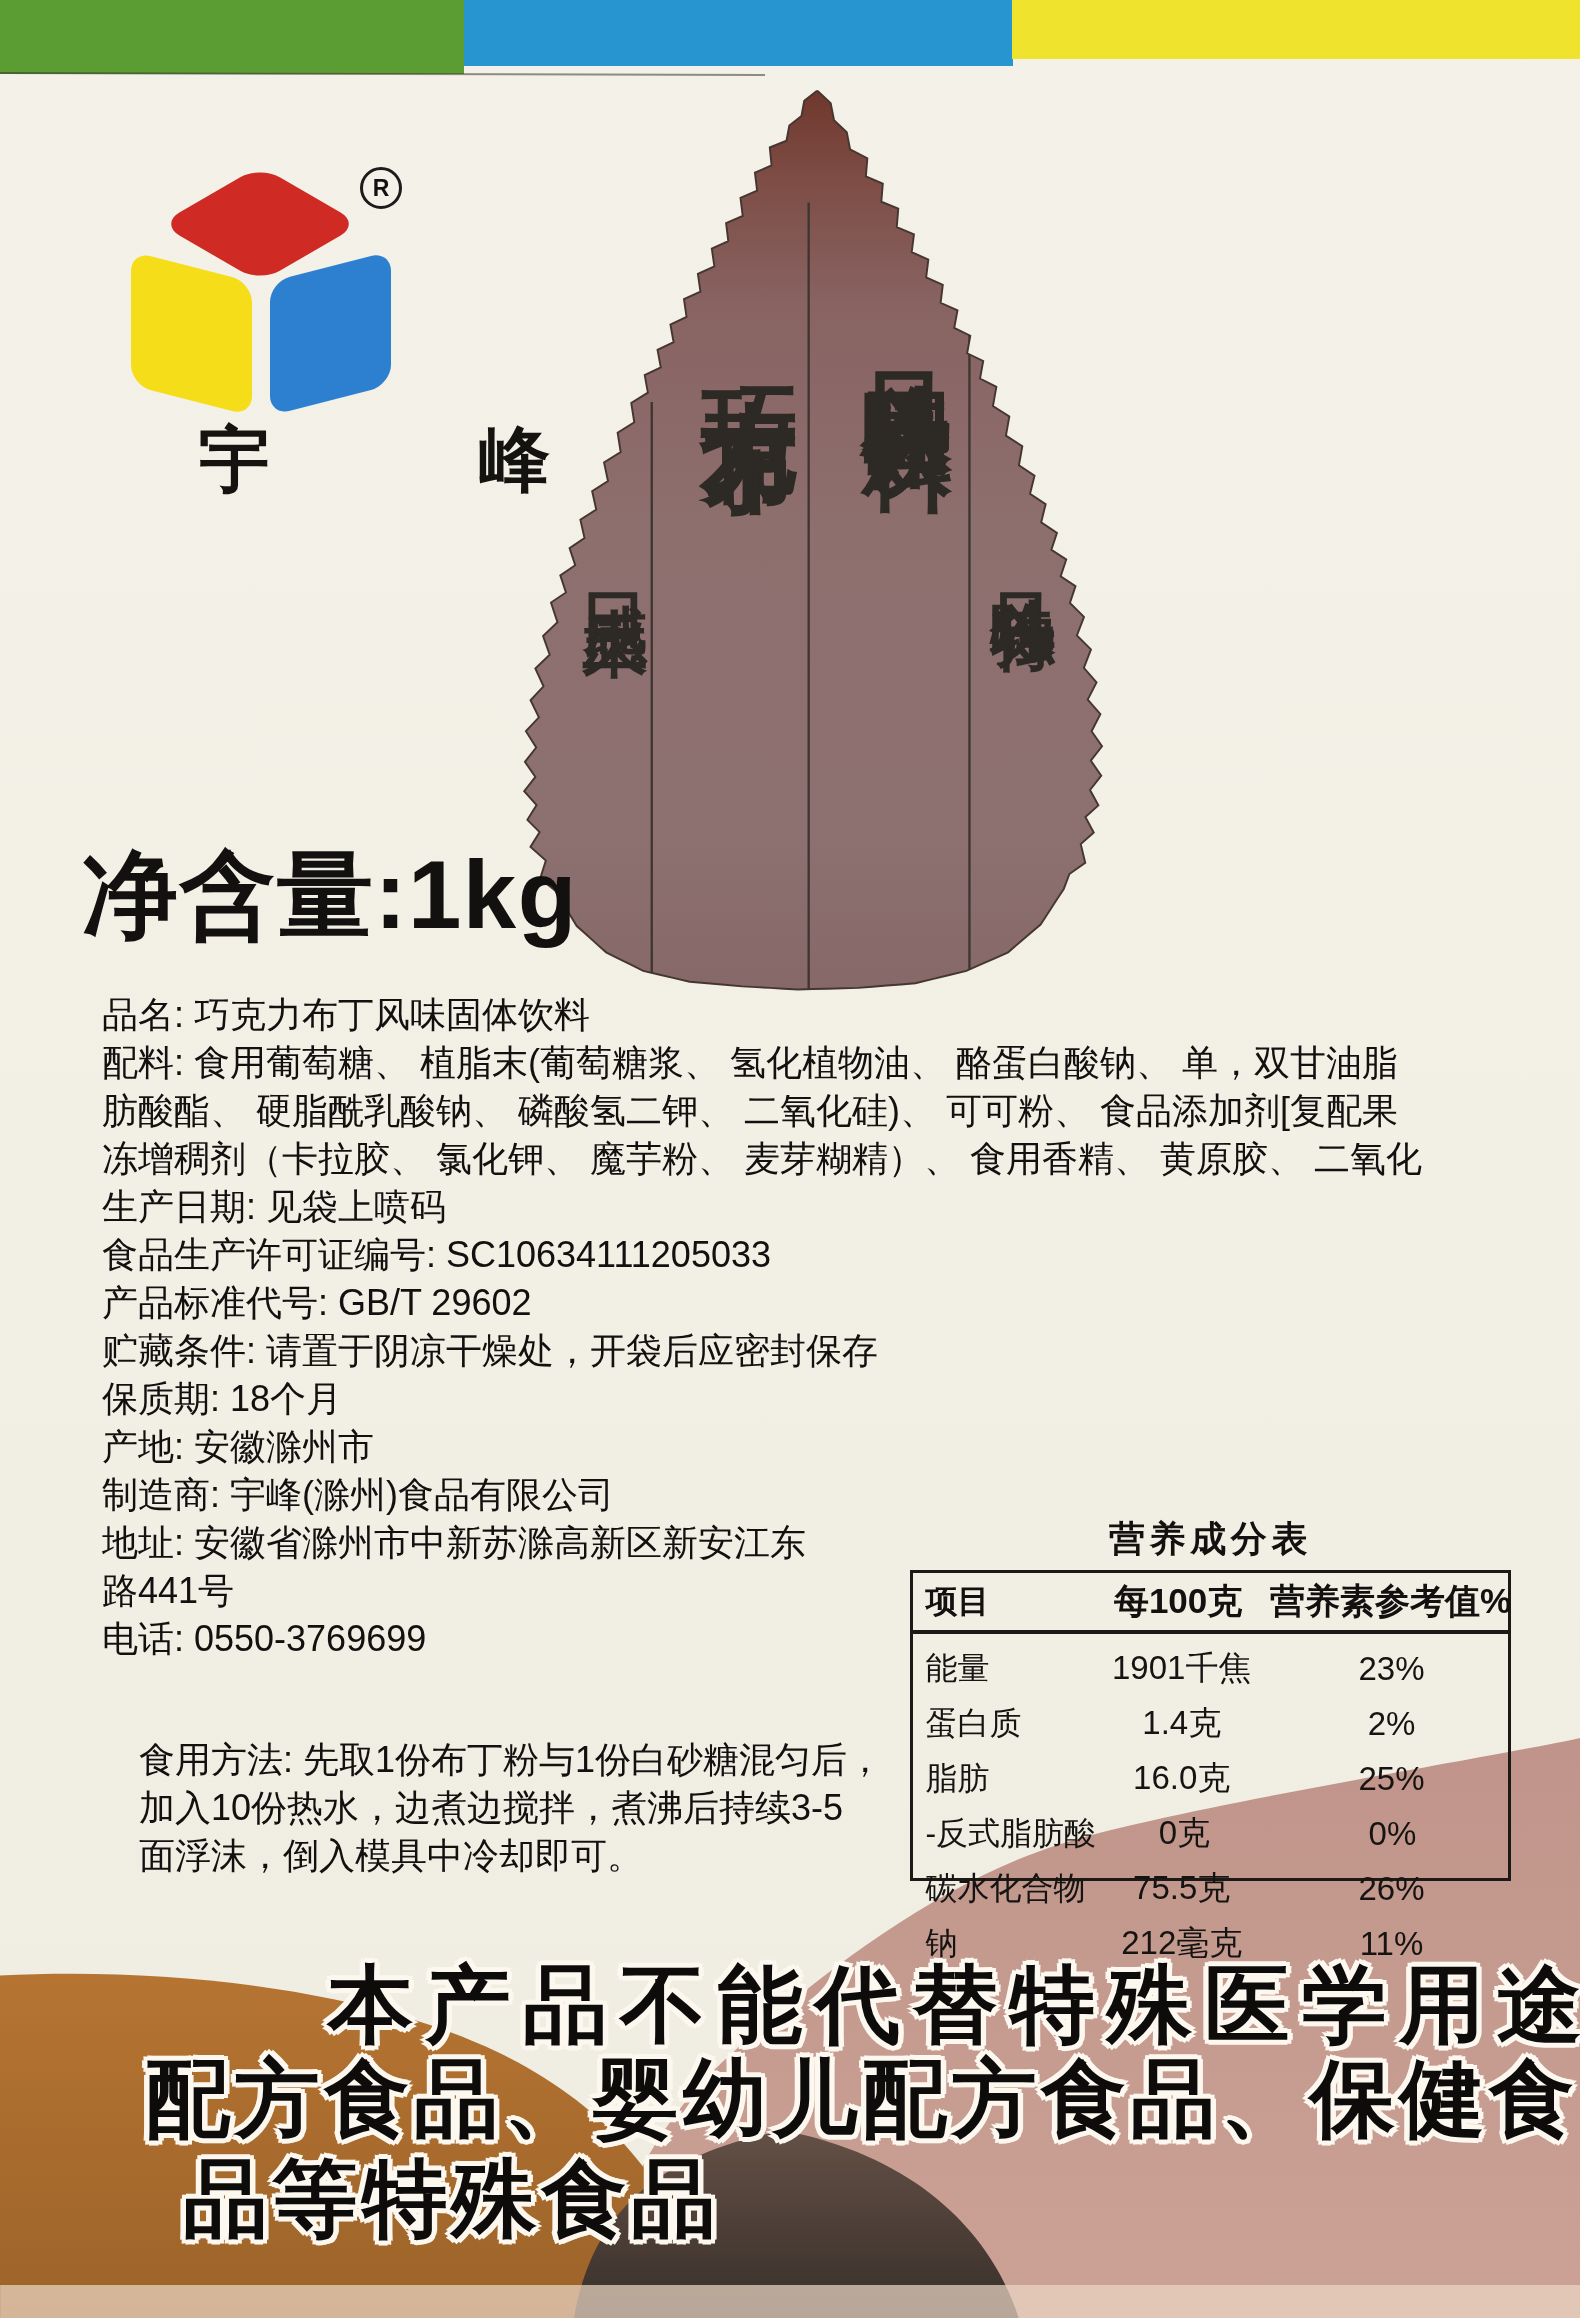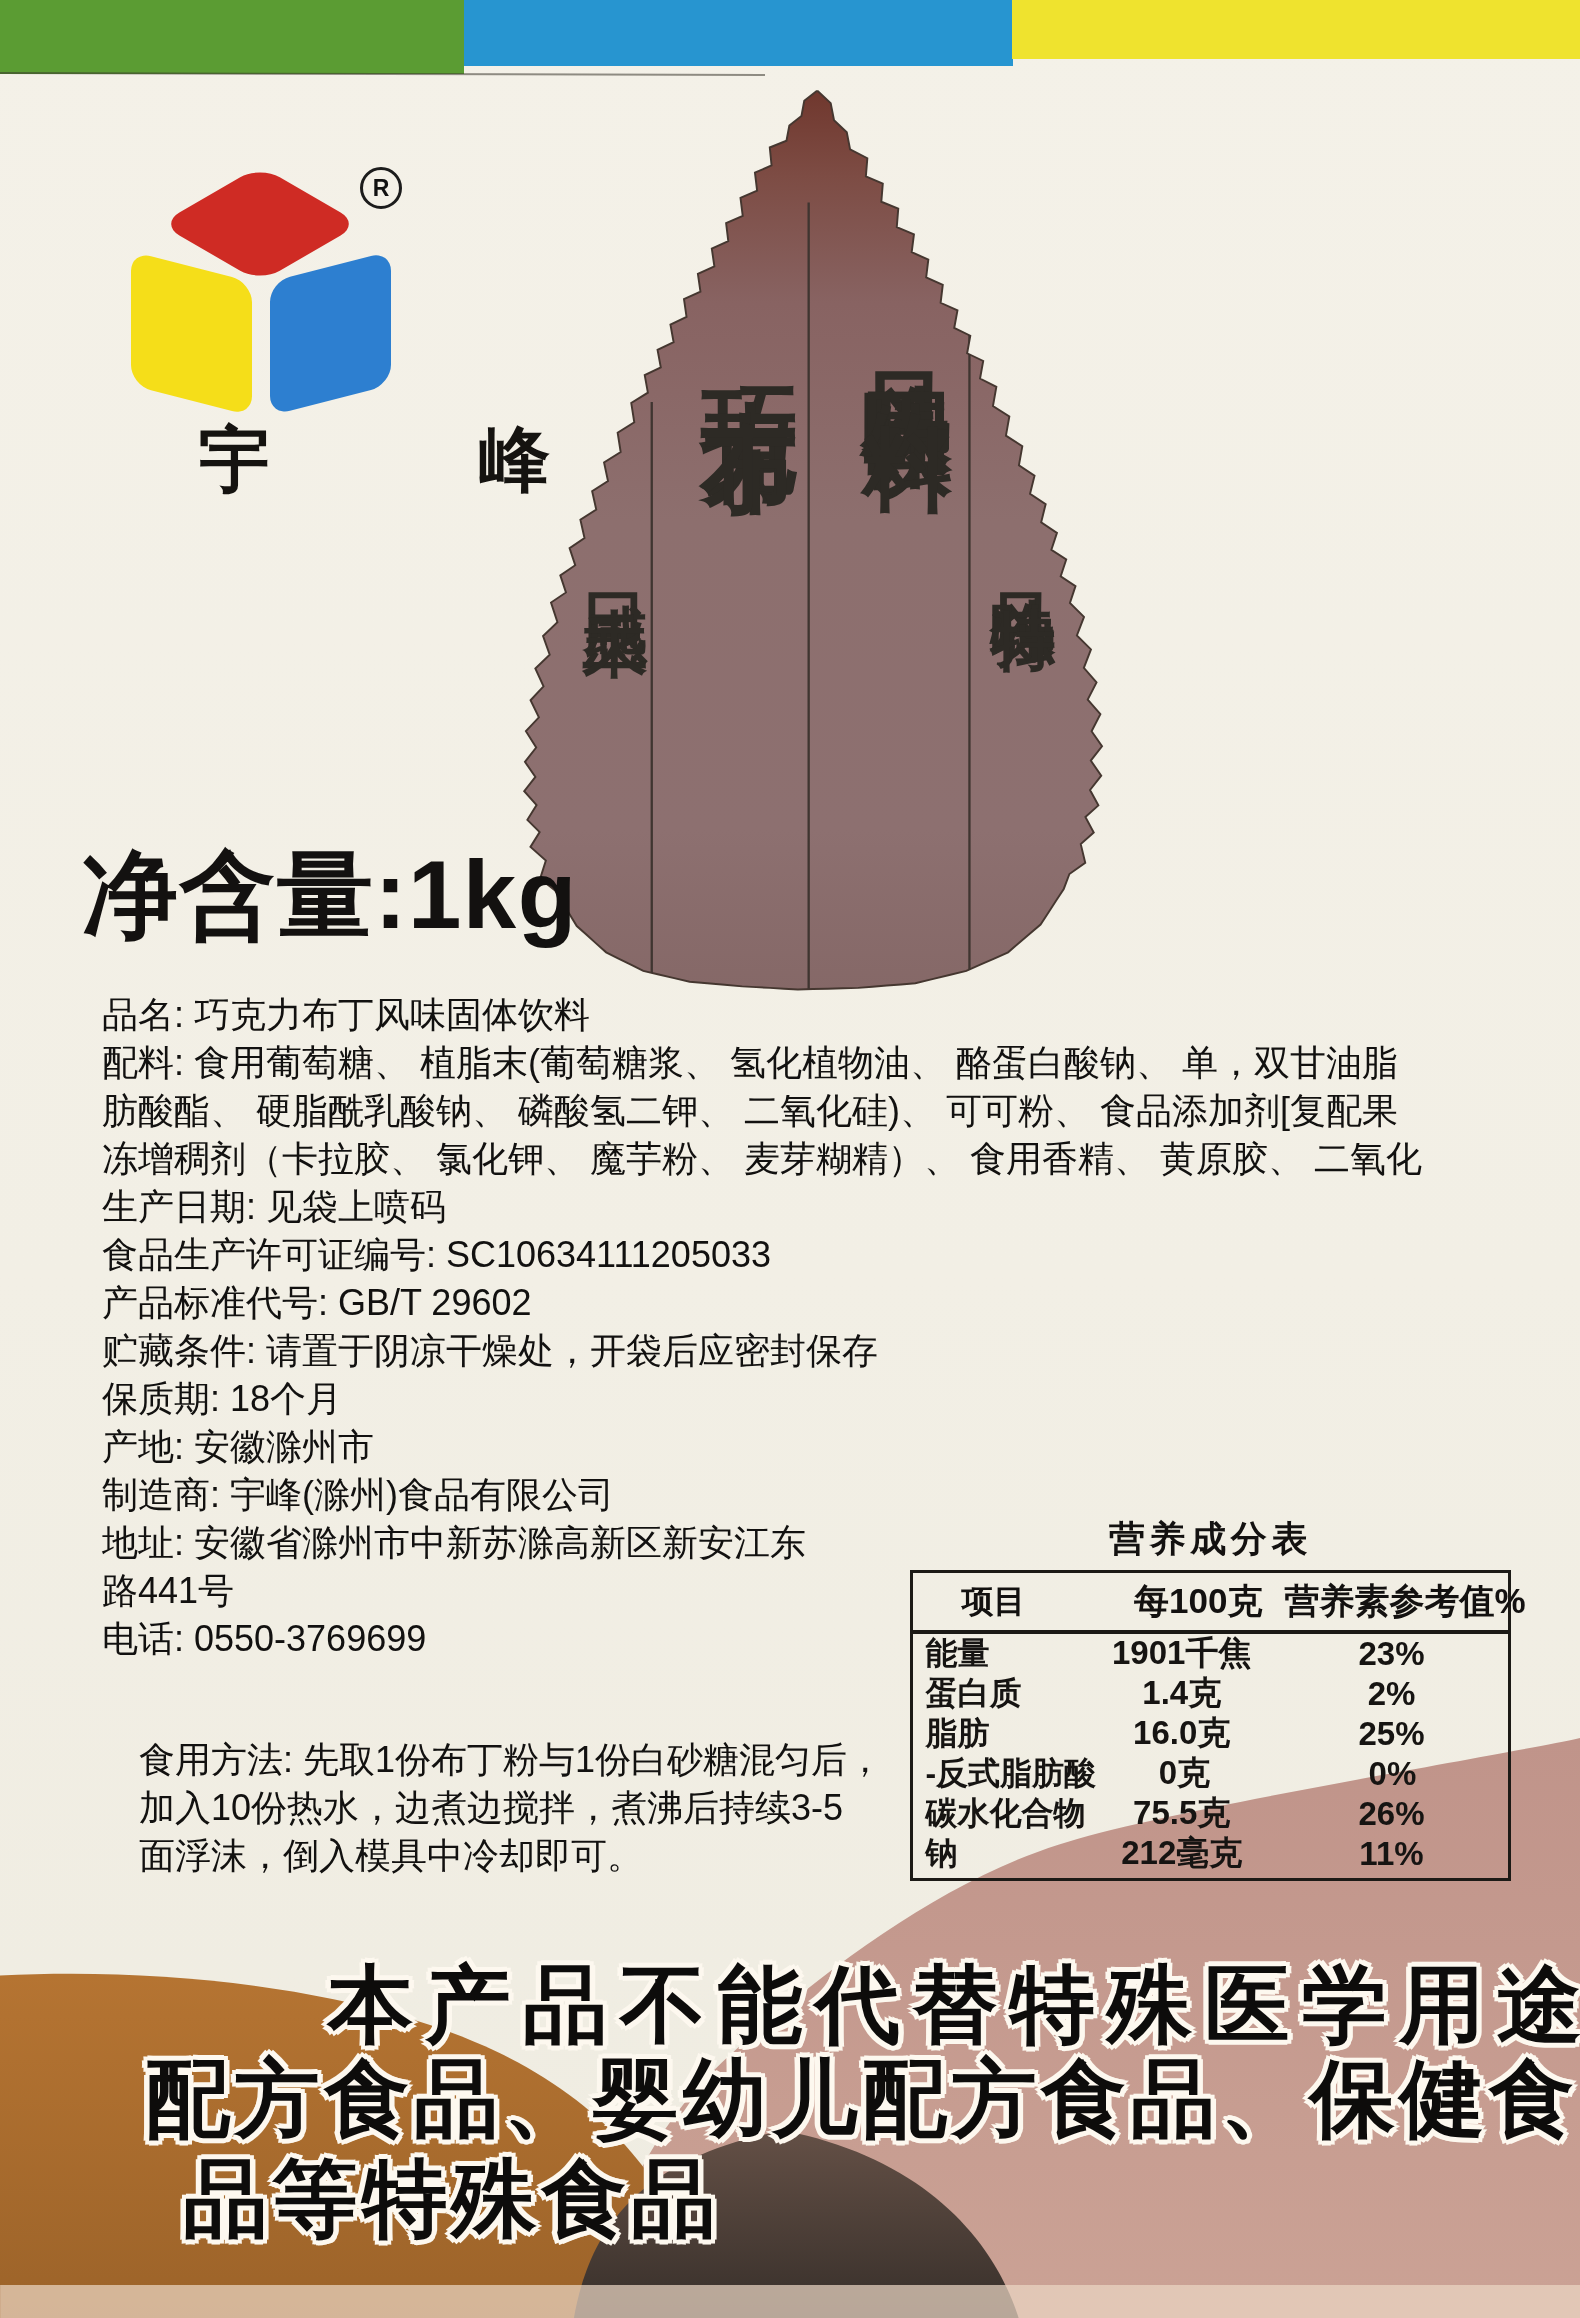--- a/index.html
+++ b/index.html
@@ -34,23 +34,23 @@
   
   .netweight{position:absolute;left:82px;top:832px;font-size:96px;font-weight:800;color:#131110;letter-spacing:1.5px;z-index:3;}
   
   .infoblock{position:absolute;left:102px;top:991px;width:1414px;z-index:3;}
   .iline{font-size:36px;line-height:48px;color:#121110;font-weight:500;white-space:nowrap;}
   .usageblock{position:absolute;left:102px;top:1736px;width:819px;z-index:3;margin-left:37px;}
   
   .ntitle{position:absolute;left:910px;top:1515px;width:601px;text-align:center;font-size:36px;font-weight:800;
           letter-spacing:4.6px;color:#131110;z-index:3;}
   .ntable{position:absolute;left:910px;top:1570px;width:595px;height:305px;border:3.1px solid #1c1a16;z-index:3;background:transparent;}
-  .nheader{display:flex;height:57px;align-items:center;font-weight:700;font-size:35px;color:#131110;padding-left:36px;}
+  .nheader{display:flex;height:57px;align-items:center;font-weight:700;font-size:35px;color:#131110;}
   .nsep{height:3.9px;background:#1c1a16;margin:0 0 0 0;}
-  .nrow{display:flex;height:40px;align-items:center;font-size:33px;color:#161412;font-weight:700;}
+  .nrow{display:flex;height:40px;align-items:center;font-size:33px;color:#161412;font-weight:400;margin-top:15px;}
   .c1{width:28%;padding-left:12.4px;white-space:nowrap;font-size:32px;}
   .c2{width:32%;text-align:center;white-space:nowrap;}
   .c3{width:40%;text-align:center;white-space:nowrap;}
   
   .warn{position:absolute;font-size:85px;font-weight:900;color:#0d0c0b;line-height:1;white-space:nowrap;z-index:5;
         font-family:"Liberation Sans",sans-serif;
         text-shadow:-5.4px 0 0 #fdf8ef,5.4px 0 0 #fdf8ef,0 -5.4px 0 #fdf8ef,0 5.4px 0 #fdf8ef,
                     -3.9px -3.9px 0 #fdf8ef,3.9px -3.9px 0 #fdf8ef,-3.9px 3.9px 0 #fdf8ef,3.9px 3.9px 0 #fdf8ef;}
   .warn.w1{left:328px;top:1962px;letter-spacing:12.4px;}
   .warn.w2{left:145px;top:2056px;letter-spacing:4.6px;}

